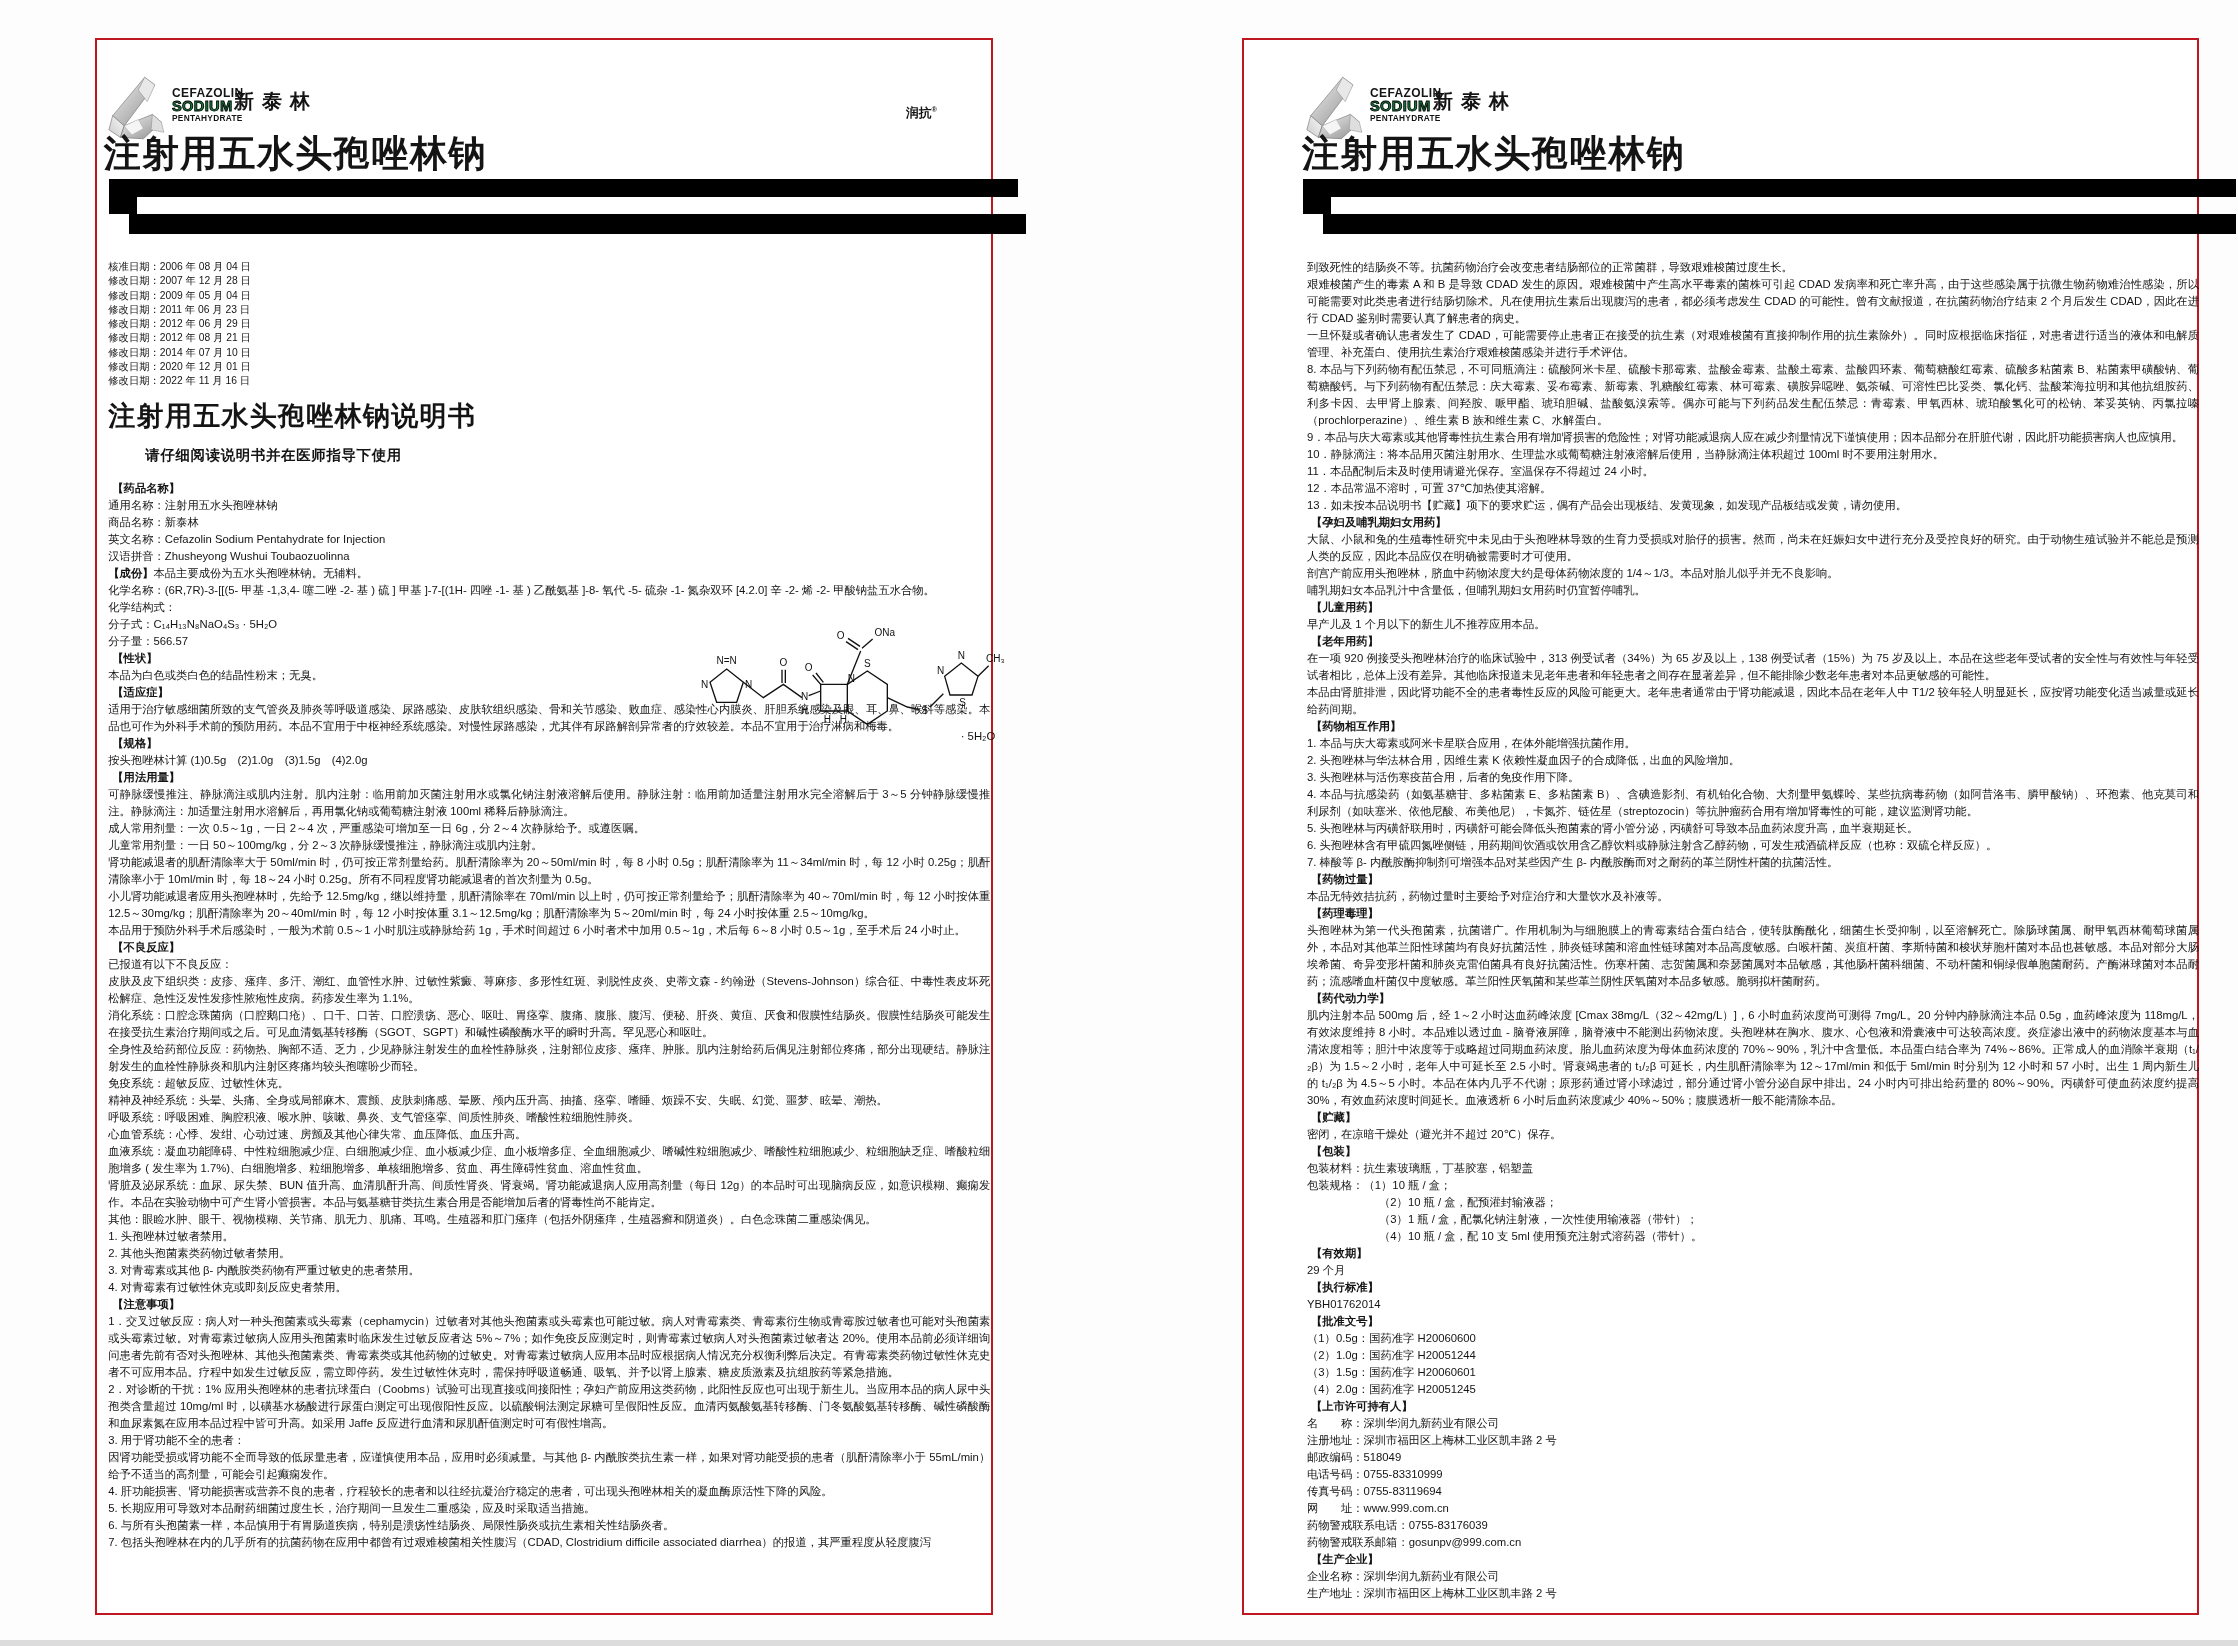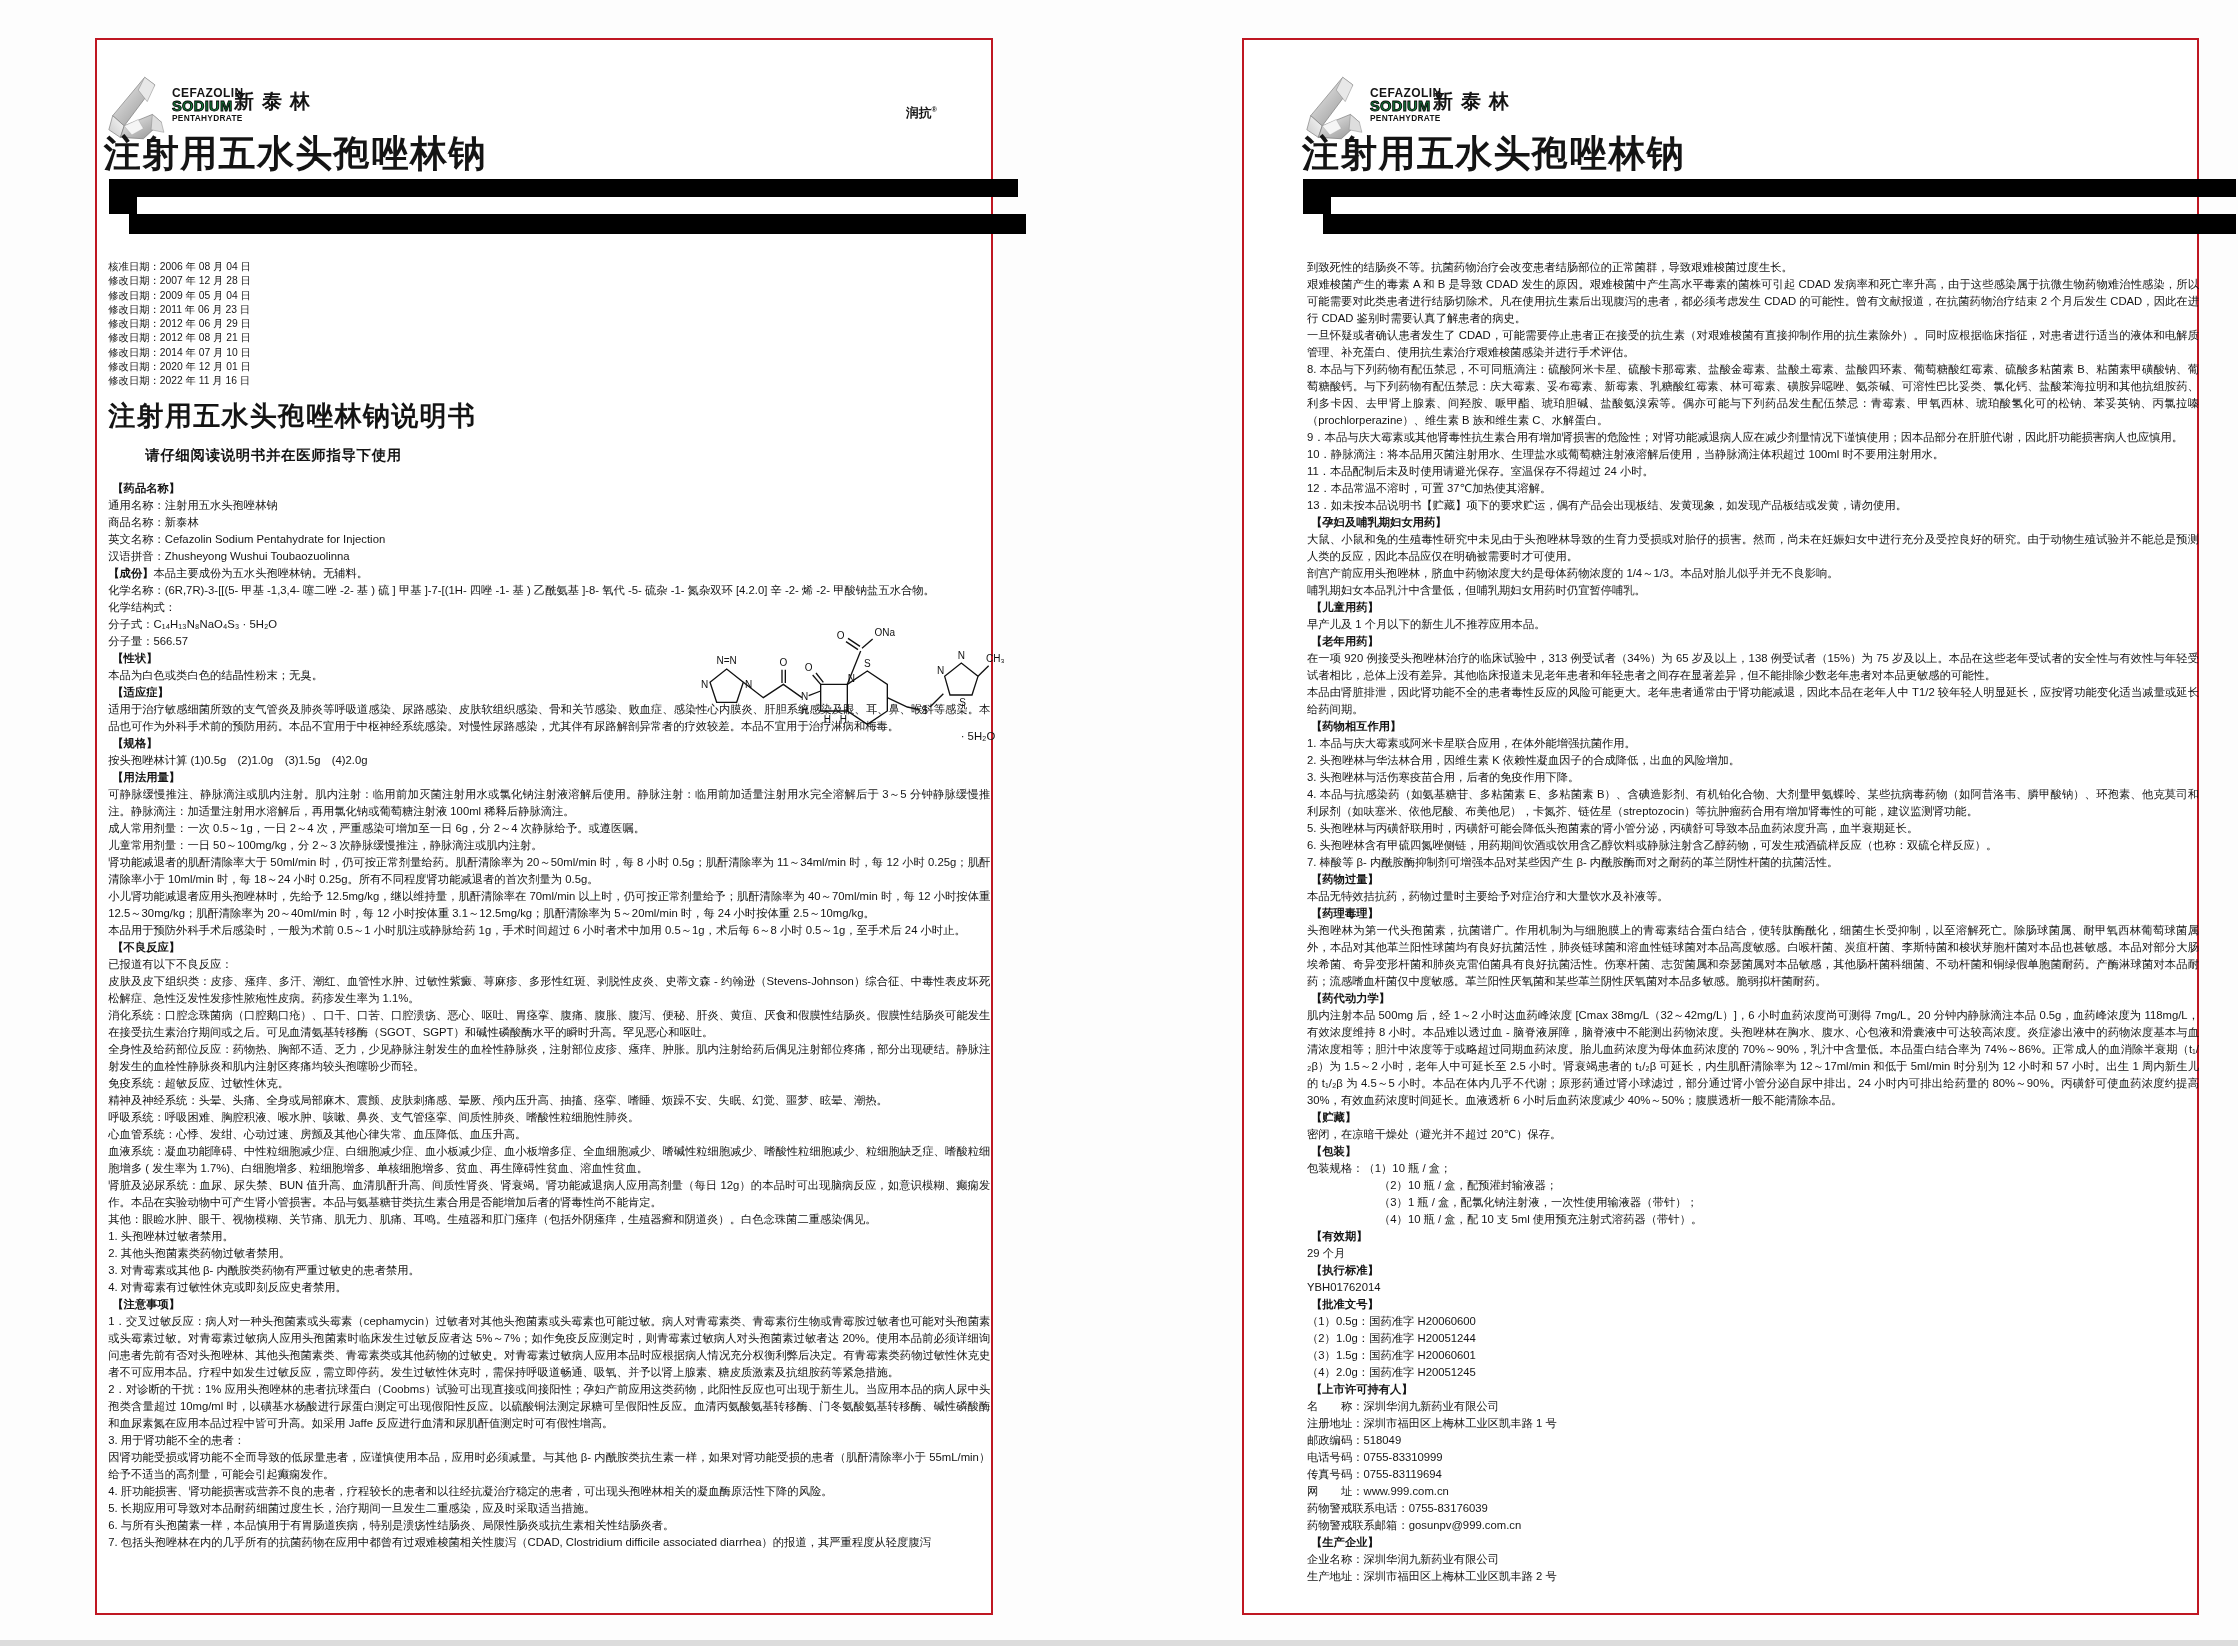--- a/index.html
+++ b/index.html
@@ -260,36 +260,37 @@
         <div class="para">7. 棒酸等 β- 内酰胺酶抑制剂可增强本品对某些因产生 β- 内酰胺酶而对之耐药的革兰阴性杆菌的抗菌活性。</div>
         <div class="sec-h">【药物过量】</div>
         <div class="para">本品无特效拮抗药，药物过量时主要给予对症治疗和大量饮水及补液等。</div>
         <div class="sec-h">【药理毒理】</div>
         <div class="para">头孢唑林为第一代头孢菌素，抗菌谱广。作用机制为与细胞膜上的青霉素结合蛋白结合，使转肽酶酰化，细菌生长受抑制，以至溶解死亡。除肠球菌属、耐甲氧西林葡萄球菌属外，本品对其他革兰阳性球菌均有良好抗菌活性，肺炎链球菌和溶血性链球菌对本品高度敏感。白喉杆菌、炭疽杆菌、李斯特菌和梭状芽胞杆菌对本品也甚敏感。本品对部分大肠埃希菌、奇异变形杆菌和肺炎克雷伯菌具有良好抗菌活性。伤寒杆菌、志贺菌属和奈瑟菌属对本品敏感，其他肠杆菌科细菌、不动杆菌和铜绿假单胞菌耐药。产酶淋球菌对本品耐药；流感嗜血杆菌仅中度敏感。革兰阳性厌氧菌和某些革兰阴性厌氧菌对本品多敏感。脆弱拟杆菌耐药。</div>
         <div class="sec-h">【药代动力学】</div>
         <div class="para">肌内注射本品 500mg 后，经 1～2 小时达血药峰浓度 [Cmax 38mg/L（32～42mg/L）]，6 小时血药浓度尚可测得 7mg/L。20 分钟内静脉滴注本品 0.5g，血药峰浓度为 118mg/L，有效浓度维持 8 小时。本品难以透过血 - 脑脊液屏障，脑脊液中不能测出药物浓度。头孢唑林在胸水、腹水、心包液和滑囊液中可达较高浓度。炎症渗出液中的药物浓度基本与血清浓度相等；胆汁中浓度等于或略超过同期血药浓度。胎儿血药浓度为母体血药浓度的 70%～90%，乳汁中含量低。本品蛋白结合率为 74%～86%。正常成人的血消除半衰期（t₁/₂β）为 1.5～2 小时，老年人中可延长至 2.5 小时。肾衰竭患者的 t₁/₂β 可延长，内生肌酐清除率为 12～17ml/min 和低于 5ml/min 时分别为 12 小时和 57 小时。出生 1 周内新生儿的 t₁/₂β 为 4.5～5 小时。本品在体内几乎不代谢；原形药通过肾小球滤过，部分通过肾小管分泌自尿中排出。24 小时内可排出给药量的 80%～90%。丙磺舒可使血药浓度约提高 30%，有效血药浓度时间延长。血液透析 6 小时后血药浓度减少 40%～50%；腹膜透析一般不能清除本品。</div>
         <div class="sec-h">【贮藏】</div>
         <div class="para">密闭，在凉暗干燥处（避光并不超过 20℃）保存。</div>
         <div class="sec-h">【包装】</div>
+        <div class="para">包装材料：抗生素玻璃瓶，丁基胶塞，铝塑盖</div>
         <div class="para">包装规格：（1）10 瓶 / 盒；</div>
         <div class="para ind">（2）10 瓶 / 盒，配预灌封输液器；</div>
         <div class="para ind">（3）1 瓶 / 盒，配氯化钠注射液，一次性使用输液器（带针）；</div>
         <div class="para ind">（4）10 瓶 / 盒，配 10 支 5ml 使用预充注射式溶药器（带针）。</div>
         <div class="sec-h">【有效期】</div>
         <div class="para">29 个月</div>
         <div class="sec-h">【执行标准】</div>
         <div class="para">YBH01762014</div>
         <div class="sec-h">【批准文号】</div>
         <div class="para">（1）0.5g：国药准字 H20060600</div>
         <div class="para">（2）1.0g：国药准字 H20051244</div>
         <div class="para">（3）1.5g：国药准字 H20060601</div>
         <div class="para">（4）2.0g：国药准字 H20051245</div>
         <div class="sec-h">【上市许可持有人】</div>
         <div class="para">名　　称：深圳华润九新药业有限公司</div>
-        <div class="para">注册地址：深圳市福田区上梅林工业区凯丰路 1 号</div>
+        <div class="para">注册地址：深圳市福田区上梅林工业区凯丰路 2 号</div>
         <div class="para">邮政编码：518049</div>
         <div class="para">电话号码：0755-83310999</div>
         <div class="para">传真号码：0755-83119694</div>
         <div class="para">网　　址：www.999.com.cn</div>
         <div class="para">药物警戒联系电话：0755-83176039</div>
         <div class="para">药物警戒联系邮箱：gosunpv@999.com.cn</div>
         <div class="sec-h">【生产企业】</div>
         <div class="para">企业名称：深圳华润九新药业有限公司</div>
         <div class="para">生产地址：深圳市福田区上梅林工业区凯丰路 2 号</div>
       </div>

